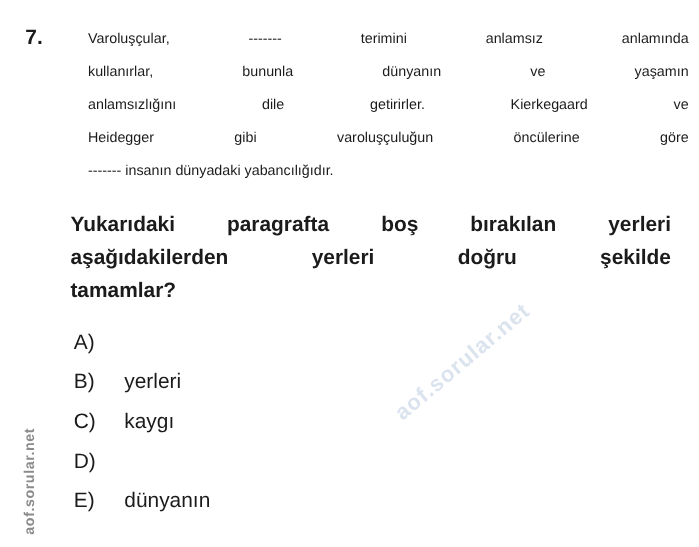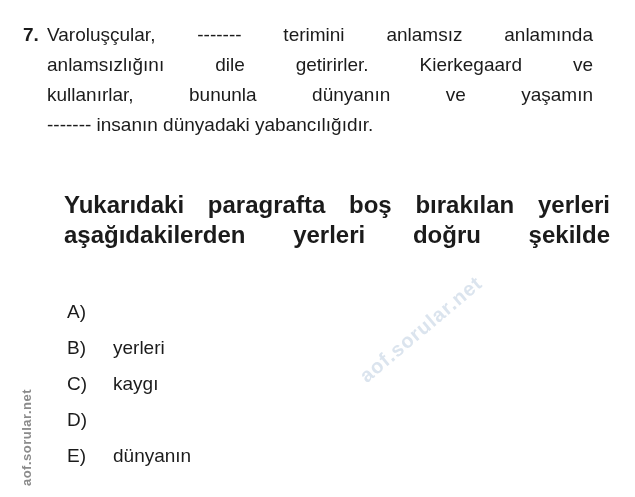--- a/index.html
+++ b/index.html
@@ -15,32 +15,32 @@
   .qnum {
     position: absolute;
     left: 23px;
     top: 20px;
     font-weight: bold;
     font-size: 19px;
     line-height: 30px;
   }
   .para {
     position: absolute;
-    left: 47px;
+    left: 80px;
     top: 20px;
     width: 546px;
-    font-size: 19px;
+    font-size: 13px;
     line-height: 30px;
   }
   .prompt {
     position: absolute;
     left: 64px;
     top: 190px;
     width: 546px;
-    font-size: 24px;
+    font-size: 19px;
     line-height: 30px;
     font-weight: bold;
   }
   .jline {
     text-align: justify;
     text-align-last: justify;
     text-justify: inter-word;
     white-space: normal;
   }
   .lline { text-align: left; text-align-last: left; }
@@ -91,28 +91,30 @@
 </style>
 </head>
 <body>
 
 <div class="page">
 
   <div class="qnum">7.</div>
 
   <div class="para">
     <div class="jline">Varoluşçular, ------- terimini anlamsız anlamında</div>
+    <div class="jline">kullanırlar, bununla dünyanın ve yaşamın</div>
     <div class="jline">anlamsızlığını dile getirirler. Kierkegaard ve</div>
-    <div class="jline">kullanırlar, bununla dünyanın ve yaşamın</div>
+    <div class="jline">Heidegger gibi varoluşçuluğun öncülerine göre</div>
     <div class="lline">------- insanın dünyadaki yabancılığıdır.</div>
   </div>
 
   <div class="prompt">
     <div class="jline">Yukarıdaki paragrafta boş bırakılan yerleri</div>
     <div class="jline">aşağıdakilerden yerleri doğru şekilde</div>
+    <div class="lline">tamamlar?</div>
   </div>
 
   <div class="options">
     <div class="opt-row">
       <span class="opt-letter">A)</span>
     </div>
     <div class="opt-row">
       <span class="opt-letter">B)</span>
       <span class="opt-label">yerleri</span>
     </div>

